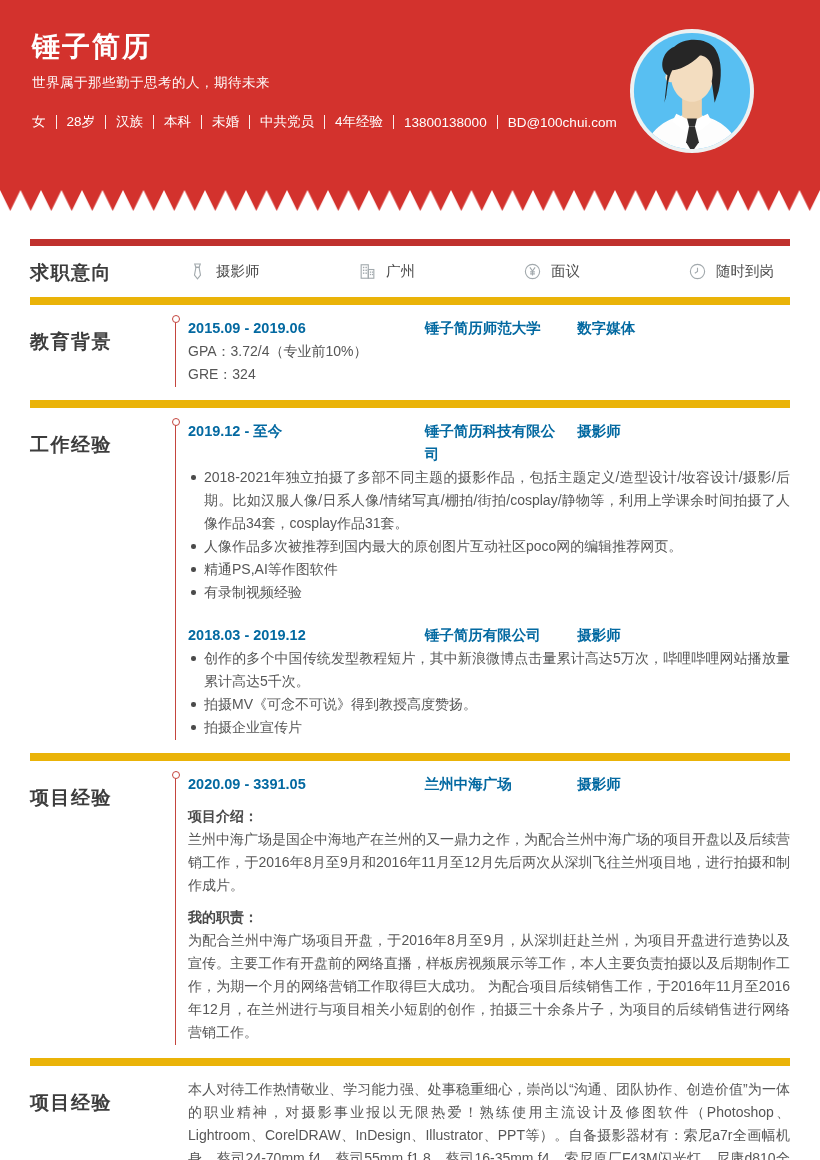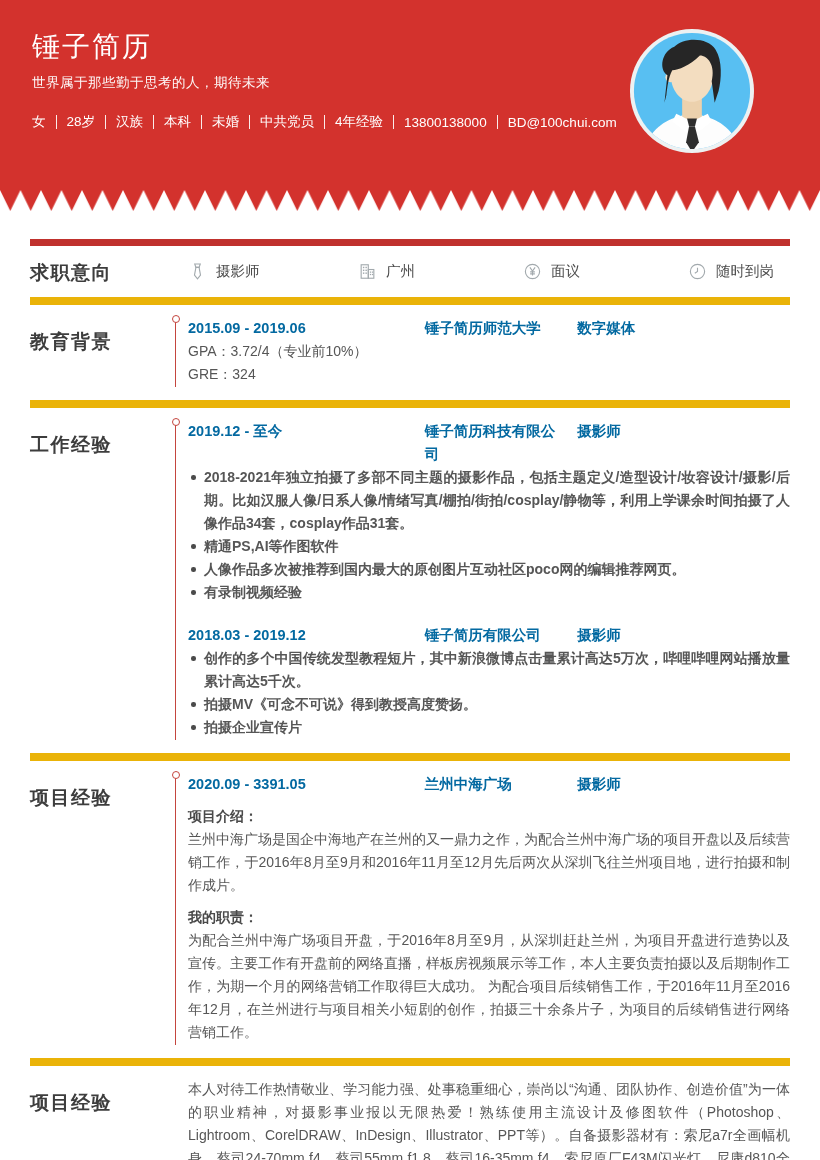--- a/index.html
+++ b/index.html
@@ -3,21 +3,21 @@
 <meta charset="utf-8">
 <style>
   * { margin:0; padding:0; box-sizing:border-box; }
   html,body { width:820px; }
   body {
     height:1160px; background:#ffffff; overflow:hidden;
     font-family:"Liberation Sans","DejaVu Sans",sans-serif;
   }
   
   .header { position:relative; height:190px; background:#d3322d; color:#fff; }
-  .h-title { position:absolute; left:32px; top:28px; font-size:28px; font-weight:400; letter-spacing:2px; }
+  .h-title { position:absolute; left:32px; top:28px; font-size:28px; font-weight:700; letter-spacing:2px; }
   .h-sub   { position:absolute; left:32px; top:74px; font-size:13.5px; letter-spacing:.5px; opacity:.97; }
   .h-info  { position:absolute; left:32px; top:113px; display:flex; align-items:center; font-size:13.5px; }
   .h-sep   { width:1px; height:14px; background:rgba(255,255,255,.9); margin:0 10px; }
   .avatar  { position:absolute; left:629px; top:28px; width:126px; height:126px; }
   .zigzag  { display:block; }
   
   .content { margin:0 30px; }
   .topbar  { height:7px; background:#c0312d; margin-top:28px; }
   .section { display:flex; border-bottom:8px solid #eab308; }
   .section.last { border-bottom:none; }
@@ -34,21 +34,21 @@
   
   .intent-grid { display:grid; grid-template-columns:170px 165px 165px 1fr; align-items:center; }
   .intent-item { display:flex; align-items:center; gap:9px; color:#4c4c4c; font-size:14.5px; }
   .gicon { width:19px; height:19px; flex:none; }
   .gicon * { stroke:#a2a9ad; stroke-width:1.4; fill:none; }
   .gicon .fill { fill:#a2a9ad; stroke:none; }
   
   .entry + .entry { margin-top:20px; }
   .ehead { display:grid; grid-template-columns:38% 24% 38%; font-weight:700; color:#0369a1; font-size:14.5px; line-height:23px;gap:8px; }
   .ehead .c2, .ehead .c3 { text-align:left; }
-  ul.bullets { list-style:none;font-weight:bold; }
+  ul.bullets { list-style:none; }
   ul.bullets li { position:relative; padding-left:16px; text-align:justify; }
   ul.bullets li::before {
     content:''; position:absolute; left:3px; top:9px; width:4.5px; height:4.5px;
     background:#4a4a4a; border-radius:50%;
   }
   .block-label { font-weight:700; color:#4a4a4a;margin-top:9px; }
   .para { text-align:justify; }
 </style>
 </head>
 <body>
@@ -177,22 +177,22 @@
     <div class="sec-body">
       <div class="timeline"></div>
       <div class="entry">
         <div class="ehead">
           <span class="c1">2019.12 - 至今</span>
           <span class="c2">锤子简历科技有限公司</span>
           <span class="c3">摄影师</span>
         </div>
         <ul class="bullets">
           <li>2018-2021年独立拍摄了多部不同主题的摄影作品，包括主题定义/造型设计/妆容设计/摄影/后期。比如汉服人像/日系人像/情绪写真/棚拍/街拍/cosplay/静物等，利用上学课余时间拍摄了人像作品34套，cosplay作品31套。</li>
+          <li>人像作品多次被推荐到国内最大的原创图片互动社区poco网的编辑推荐网页。</li>
           <li>精通PS,AI等作图软件</li>
-          <li>人像作品多次被推荐到国内最大的原创图片互动社区poco网的编辑推荐网页。</li>
           <li>有录制视频经验</li>
         </ul>
       </div>
       <div class="entry">
         <div class="ehead">
           <span class="c1">2018.03 - 2019.12</span>
           <span class="c2">锤子简历有限公司</span>
           <span class="c3">摄影师</span>
         </div>
         <ul class="bullets">

